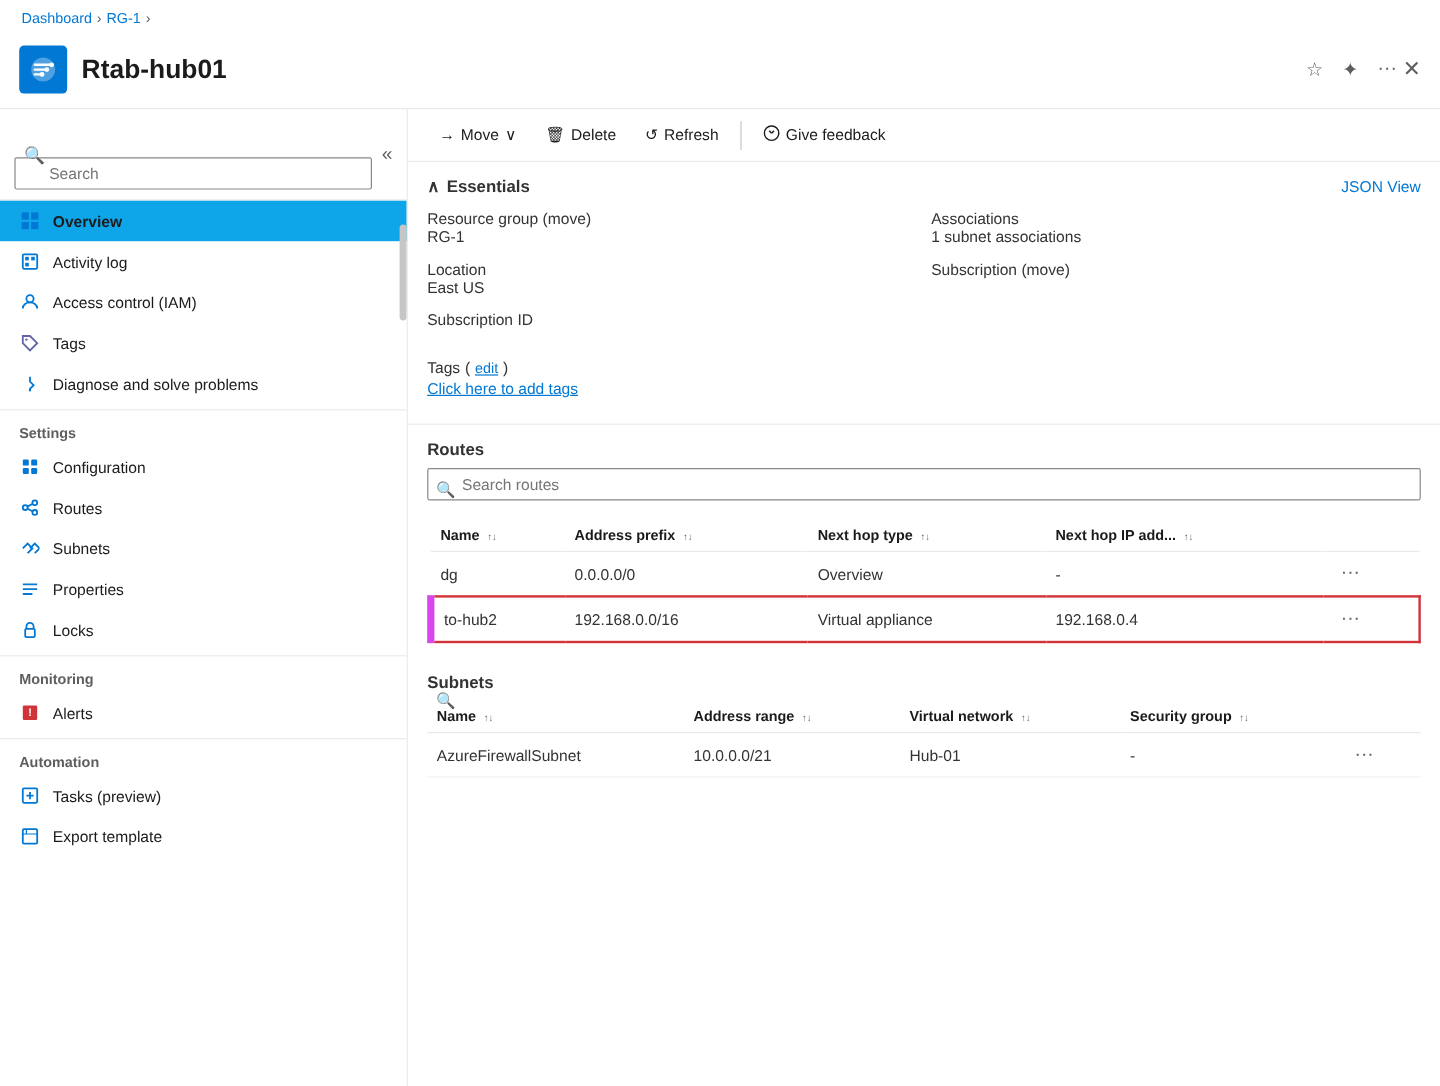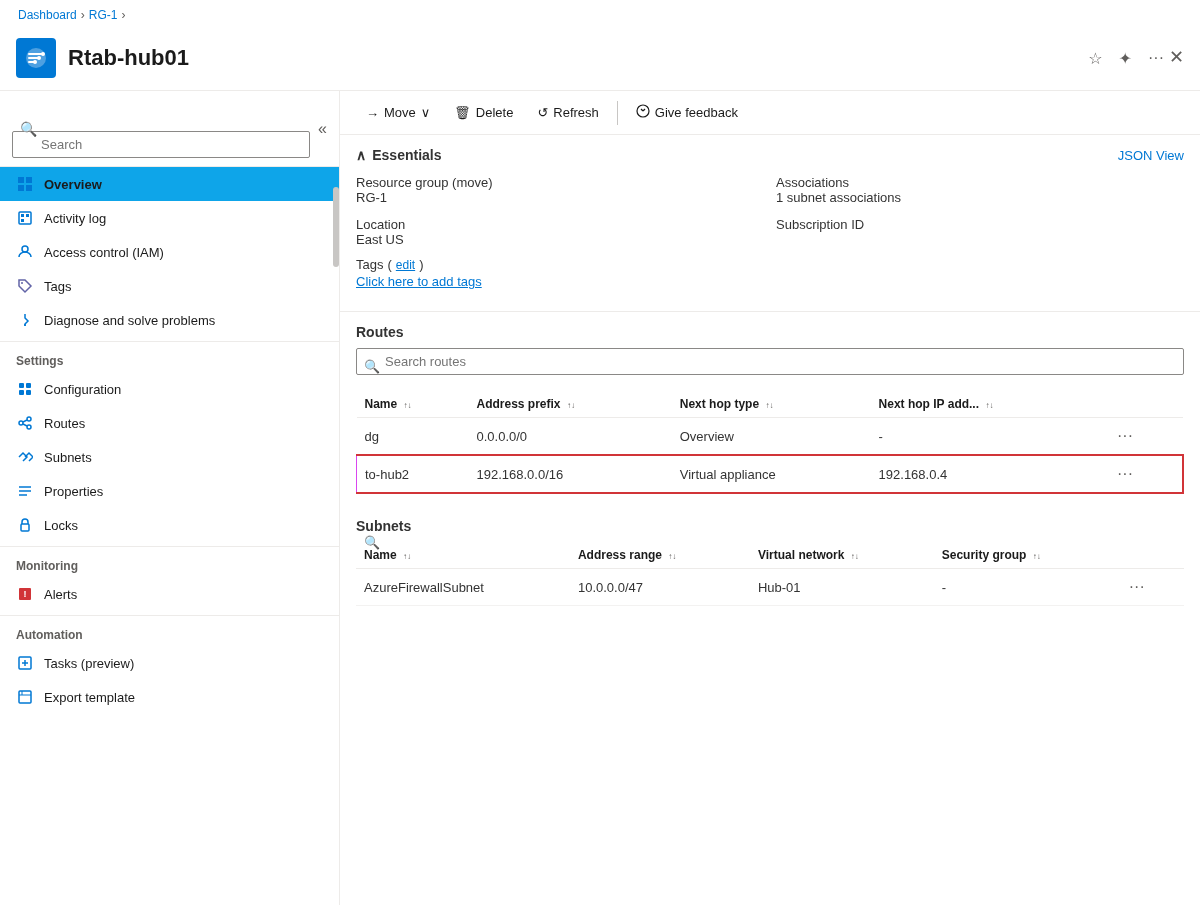--- a/index.html
+++ b/index.html
@@ -68,21 +68,21 @@
 
     .ellipsis-btn { background: none; border: none; cursor: pointer; color: #605e5c; font-size: 16px; padding: 2px 6px; }
 
     
     .tags-line { display: flex; align-items: center; gap: 4px; font-size: 13px; margin-bottom: 2px; }
     .tags-link { color: #0078d4; text-decoration: underline; cursor: pointer; font-size: 12px; }
     .add-tags-link { color: #0078d4; text-decoration: underline; cursor: pointer; font-size: 13px; display: block; margin-bottom: 10px; }
 
     
     tr.highlighted-row td { border-top: 2px solid #d13438; border-bottom: 2px solid #d13438; }
-    tr.highlighted-row td:first-child { border-left: 1px solid #d946ef; }
+    tr.highlighted-row td:first-child { border-left: 6px solid #d946ef; }
     tr.highlighted-row td:last-child { border-right: 2px solid #d13438; }
   </style>
 </head>
 <body>
 
 <div class="breadcrumb">
   <a style="color:#0078d4;text-decoration:none;cursor:pointer">Dashboard</a>
   <span>›</span>
   <a style="color:#0078d4;text-decoration:none;cursor:pointer">RG-1</a>
   <span>›</span>
@@ -306,20 +306,24 @@
           <label>Resource group (<a class="inline-link">move</a>)</label>
           <div class="value"><a class="link">RG-1</a></div>
         </div>
         <div>
           <label>Associations</label>
           <div class="value">1 subnet associations</div>
         </div>
         <div>
           <label>Location</label>
           <div class="value">East US</div>
+        </div>
+        <div>
+          <label>Subscription (<a class="inline-link">move</a>)</label>
+          <div class="value">&nbsp;</div>
         </div>
         <div>
           <label>Subscription ID</label>
           <div class="value">&nbsp;</div>
         </div>
       </div>
 
       <div style="margin-top:10px;">
         <div class="tags-line">
           <span>Tags</span>
@@ -405,21 +409,21 @@
             <th>
               <span>Security group</span>
               <span class="sort-icons">↑↓</span>
             </th>
             <th></th>
           </tr>
         </thead>
         <tbody>
           <tr>
             <td>AzureFirewallSubnet</td>
-            <td>10.0.0.0/47</td>
+            <td>10.0.0.0/21</td>
             <td>Hub-01</td>
             <td>-</td>
             <td>
               <button class="ellipsis-btn">···</button>
             </td>
           </tr>
         </tbody>
       </table>
     </div>
   </div>

